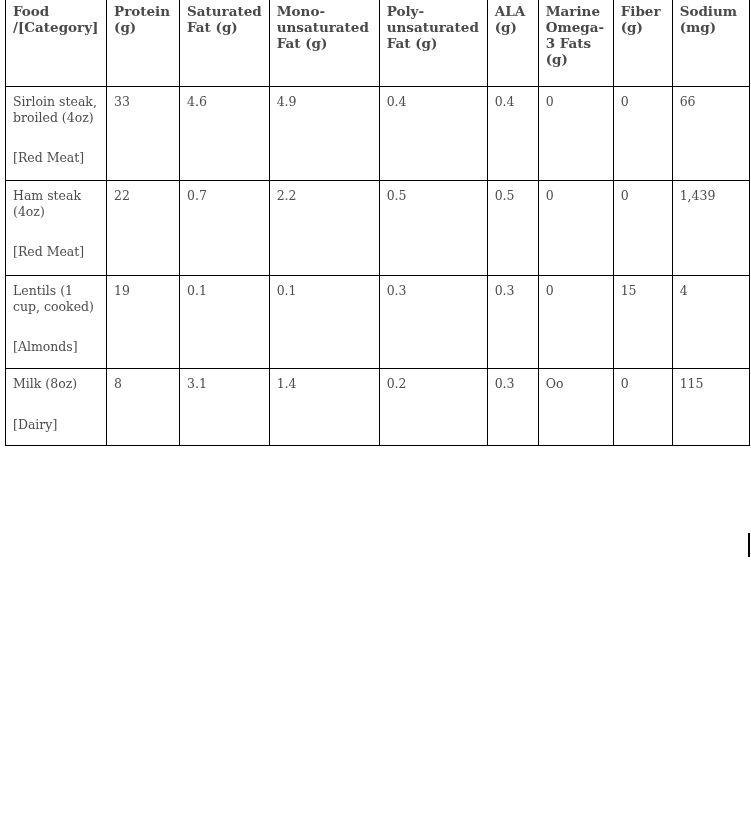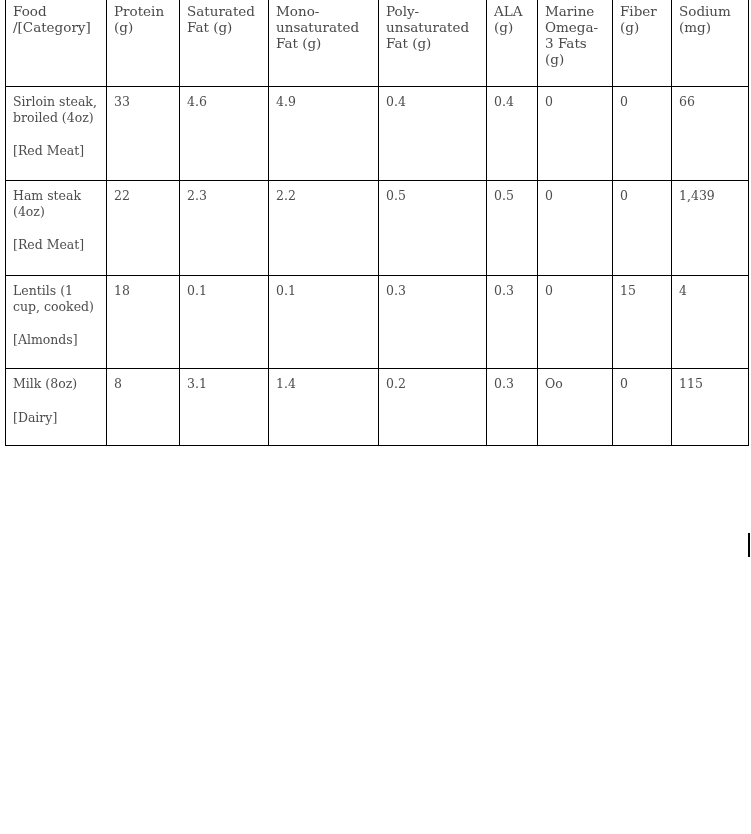--- a/index.html
+++ b/index.html
@@ -12,34 +12,34 @@
     color: #4d4d4d;
   }
   .tbl td, .tbl th {
     border: 1.5px solid #000;
     vertical-align: top;
     padding: 2px 7px 0 7px;
     text-align: left;
     overflow: hidden;
   }
   .tbl th {
-    font-weight: normal;
+    font-weight: bold;
     font-size: 13.5px;
     line-height: 16px;
     color: #4a4a4a;
     padding-top: 4px;
     margin-top: 8px;
   }
   .tbl td {
     font-size: 12.5px;
     line-height: 15.5px;
     padding-top: 7px;
   }
   .food-name { display: block; }
-  .food-cat { display: block; margin-top: 18px; }
+  .food-cat { display: block; margin-top: 25px; }
   .rightmark { position: absolute; left: 748px; top: 533px; width: 2px; height: 24px; background: #000; }
 </style>
 </head>
 <body>
 
 <table class="tbl">
   <colgroup>
     <col style="width:101px">
       <col style="width:73px">
       <col style="width:89px">
@@ -79,35 +79,35 @@
   </tr>
 
 
 
   <tr style="height:95px">
     <td>
           <span class="food-name">Ham steak (4oz)</span>
           <span class="food-cat">[Red Meat]</span>
         </td>
     <td>22</td>
-    <td>2.3</td>
+    <td>0.7</td>
     <td>2.2</td>
     <td>0.5</td>
     <td>0.5</td>
     <td>0</td>
     <td>0</td>
     <td>1,439</td>
   </tr>
 
   <tr style="height:93px">
     <td>
           <span class="food-name">Lentils (1 cup, cooked)</span>
           <span class="food-cat">[Almonds]</span>
         </td>
-    <td>18</td>
+    <td>19</td>
     <td>0.1</td>
     <td>0.1</td>
     <td>0.3</td>
     <td>0.3</td>
     <td>0</td>
     <td>15</td>
     <td>4</td>
   </tr>
 
   <tr style="height:77px">

